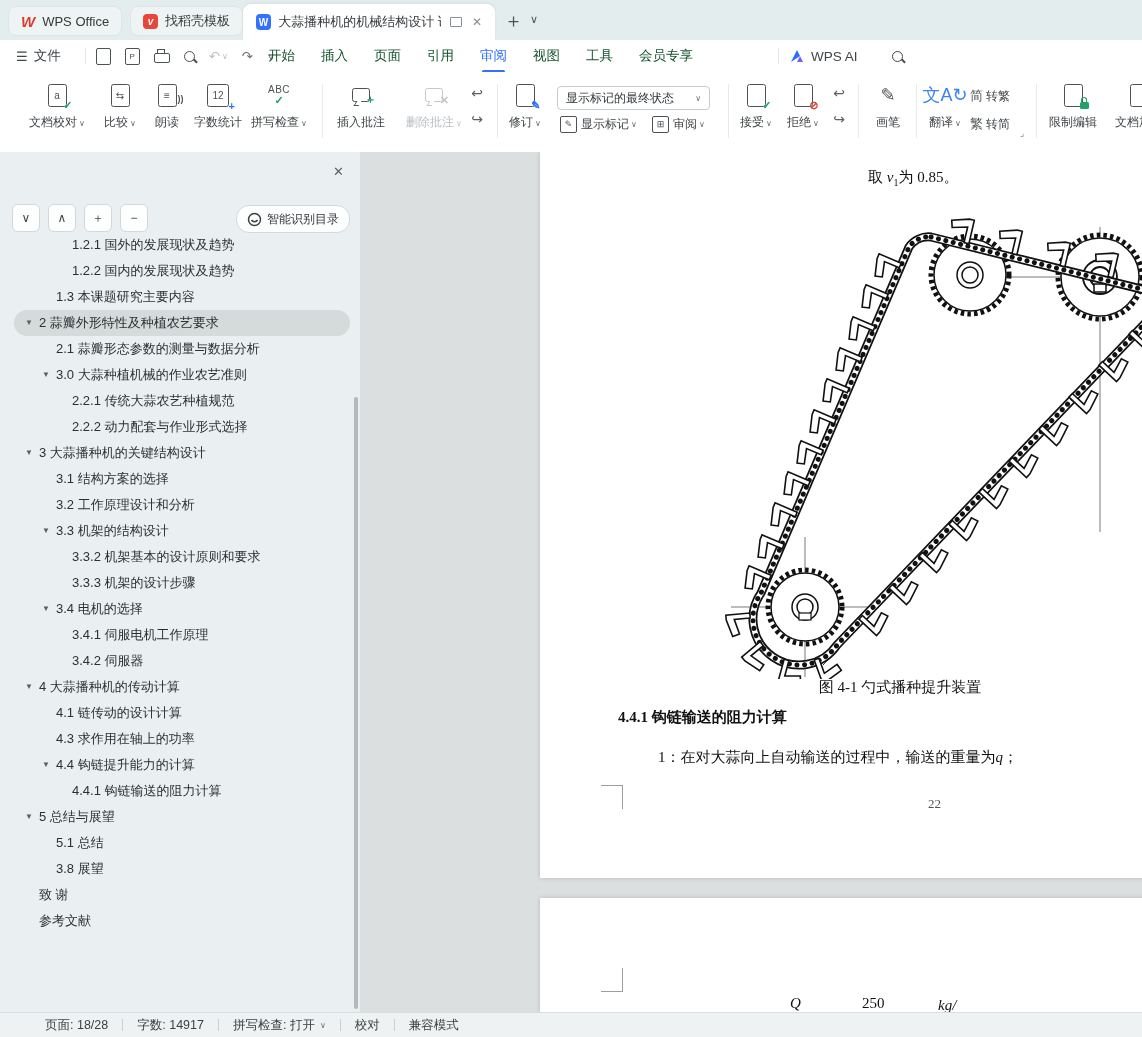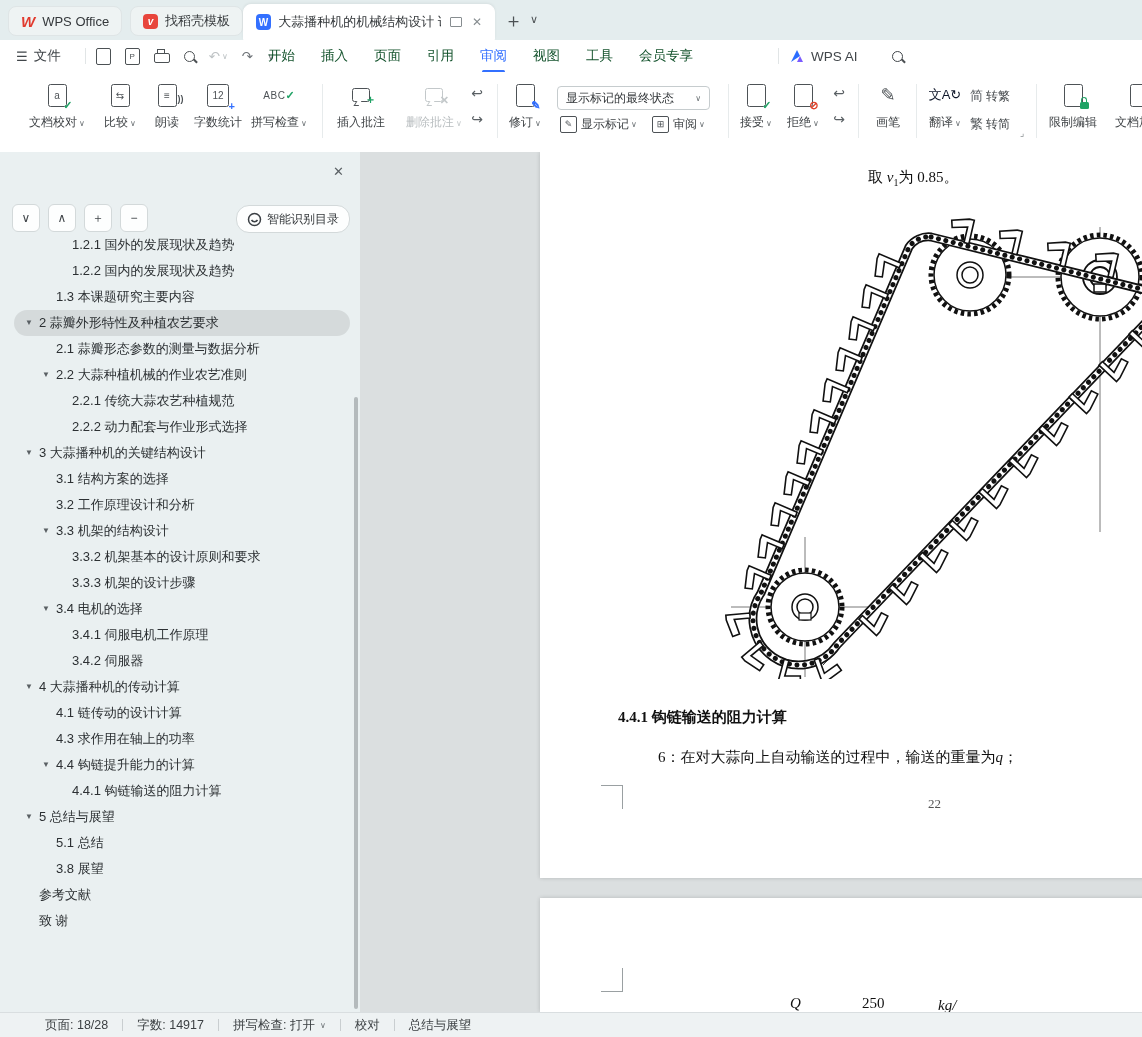--- a/index.html
+++ b/index.html
@@ -198,21 +198,21 @@
   <div class="rbtn" style="left:190px;width:56px">
     <div class="ric">
         <span class="icd" style="width:20px">
           <span>12</span>
           <span class="ov blue">+</span>
         </span>
       </div>
     <div class="rlb">字数统计</div>
   </div>
   <div class="rbtn" style="left:248px;width:62px">
-    <div class="ric" style="flex-direction:row">
+    <div class="ric" style="flex-direction:column">
         <span style="font-size:10px;color:#4d5256;letter-spacing:.5px;line-height:11px">ABC</span>
         <span class="green" style="font-size:11px;line-height:11px;font-weight:bold">✓</span>
       </div>
     <div class="rlb"><span>拼写检查</span><span class="chev">∨</span></div>
   </div>
   <div class="rsep" style="left:322px"></div>
 
   <div class="rbtn" style="left:330px;width:62px">
     <div class="ric">
         <span class="bub">
@@ -283,21 +283,21 @@
 
   <div class="rbtn" style="left:866px;width:44px">
     <div class="ric" style="font-size:18px;color:#4d5256">
         <span>✎</span>
       </div>
     <div class="rlb">画笔</div>
   </div>
   <div class="rsep" style="left:916px"></div>
 
   <div class="rbtn" style="left:922px;width:46px">
-    <div class="ric" style="font-size:13px;color:#0f172a">
+    <div class="ric" style="font-size:18px;color:#3b82f6">
         <span>文A↻</span>
       </div>
     <div class="rlb"><span>翻译</span><span class="chev">∨</span></div>
   </div>
   <div class="rsmall" style="left:970px;top:12px">
     <span style="font-size:13px;color:#4d5256;margin-right:3px">简</span>
     <span>转繁</span>
   </div>
   <div class="rsmall" style="left:970px;top:40px">
     <span style="font-size:13px;color:#4d5256;margin-right:3px">繁</span>
@@ -336,42 +336,42 @@
     </svg>
     <span>智能识别目录</span>
   </div>
 
   <div id="toclist">
       <div class="toc-row lv3"><span>1.2.1 国外的发展现状及趋势</span></div>
       <div class="toc-row lv3"><span>1.2.2 国内的发展现状及趋势</span></div>
       <div class="toc-row lv2"><span>1.3 本课题研究主要内容</span></div>
       <div class="toc-row lv1 sel"><span class="tarrow">▼</span><span>2  蒜瓣外形特性及种植农艺要求</span></div>
       <div class="toc-row lv2"><span>2.1  蒜瓣形态参数的测量与数据分析</span></div>
-      <div class="toc-row lv2"><span class="tarrow">▼</span><span>2.2  大蒜种植机械的作业农艺准则</span></div>
+      <div class="toc-row lv2"><span class="tarrow">▼</span><span>3.0  大蒜种植机械的作业农艺准则</span></div>
       <div class="toc-row lv3"><span>2.2.1  传统大蒜农艺种植规范</span></div>
       <div class="toc-row lv3"><span>2.2.2  动力配套与作业形式选择</span></div>
       <div class="toc-row lv1"><span class="tarrow">▼</span><span>3 大蒜播种机的关键结构设计</span></div>
       <div class="toc-row lv2"><span>3.1 结构方案的选择</span></div>
       <div class="toc-row lv2"><span>3.2 工作原理设计和分析</span></div>
       <div class="toc-row lv2"><span class="tarrow">▼</span><span>3.3 机架的结构设计</span></div>
       <div class="toc-row lv3"><span>3.3.2 机架基本的设计原则和要求</span></div>
       <div class="toc-row lv3"><span>3.3.3 机架的设计步骤</span></div>
       <div class="toc-row lv2"><span class="tarrow">▼</span><span>3.4 电机的选择</span></div>
       <div class="toc-row lv3"><span>3.4.1 伺服电机工作原理</span></div>
       <div class="toc-row lv3"><span>3.4.2 伺服器</span></div>
       <div class="toc-row lv1"><span class="tarrow">▼</span><span>4  大蒜播种机的传动计算</span></div>
       <div class="toc-row lv2"><span>4.1 链传动的设计计算</span></div>
       <div class="toc-row lv2"><span>4.3 求作用在轴上的功率</span></div>
       <div class="toc-row lv2"><span class="tarrow">▼</span><span>4.4 钩链提升能力的计算</span></div>
       <div class="toc-row lv3"><span>4.4.1 钩链输送的阻力计算</span></div>
       <div class="toc-row lv1"><span class="tarrow">▼</span><span>5  总结与展望</span></div>
       <div class="toc-row lv2"><span>5.1 总结</span></div>
       <div class="toc-row lv2"><span>3.8 展望</span></div>
+      <div class="toc-row lv1"><span>致   谢</span></div>
       <div class="toc-row lv1"><span>参考文献</span></div>
-      <div class="toc-row lv1"><span>致   谢</span></div>
     </div>
   <div id="sscroll"></div>
 </div>
 
 <div id="docarea">
   <div class="page" id="page1">
     <div class="doctext" style="left:328px;top:16px">
       <span>取 </span><span class="ital">v</span><sub>1</sub><span>为 0.85。</span>
     </div>
 
@@ -443,23 +443,24 @@
           <use href="#scoop" transform="translate(226,357) rotate(133)"></use>
         <use href="#scoop" transform="translate(196,389) rotate(133)"></use>
           <use href="#scoop" transform="translate(166,420) rotate(133)"></use>
         <use href="#scoop" transform="translate(122,462) rotate(160)"></use>
           <use href="#scoop" transform="translate(92,463) rotate(195)"></use>
         <use href="#scoop" transform="translate(67,447) rotate(230)"></use>
           <use href="#scoop" transform="translate(55,419) rotate(265)"></use>
       </g>
     </svg>
 
+    <div class="doctext" style="left:150px;top:526px;width:420px;text-align:center">图 4-1 勺式播种提升装置</div>
     <div class="doctext" style="left:78px;top:556px;font-weight:bold">4.4.1 钩链输送的阻力计算</div>
     <div class="doctext" style="left:118px;top:596px">
-      <span>6：在对大蒜向上自动输送的过程中，输送的重量为</span><span class="ital">q</span><span>；</span>
+      <span>1：在对大蒜向上自动输送的过程中，输送的重量为</span><span class="ital">q</span><span>；</span>
     </div>
     <div class="corner-tr" style="left:61px;top:633px"></div>
     <div class="doctext" style="left:388px;top:644px;font-size:13px;color:#555">22</div>
   </div>
 
   <div class="page" id="page2">
     <div class="corner-br" style="left:61px;top:70px"></div>
     <div class="doctext ital" style="left:250px;top:97px">Q</div>
     <div class="doctext" style="left:322px;top:97px">250</div>
     <div class="doctext ital" style="left:398px;top:99px">kg/</div>
@@ -469,14 +470,14 @@
 <div id="statusbar">
   <span>页面: 18/28</span>
   <span class="ssep"></span>
   <span>字数: 14917</span>
   <span class="ssep"></span>
   <span>拼写检查: 打开</span>
   <span class="schev">∨</span>
   <span class="ssep"></span>
   <span>校对</span>
   <span class="ssep"></span>
-  <span>总结与展望</span>
+  <span>兼容模式</span>
 </div>
 
 </body></html>

